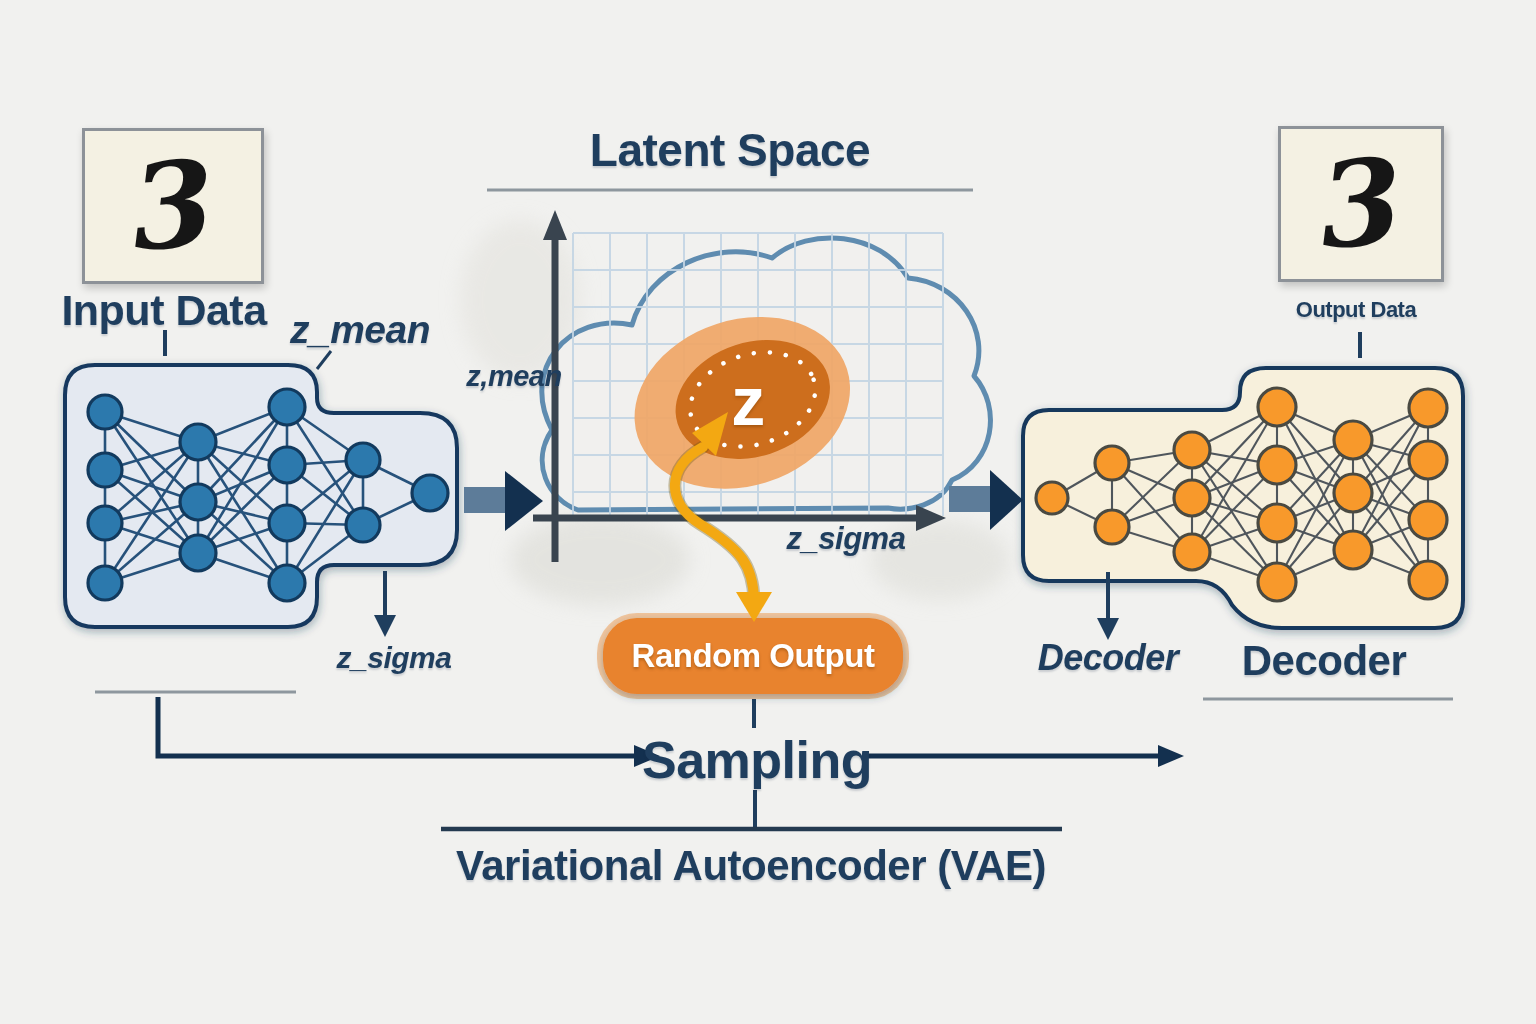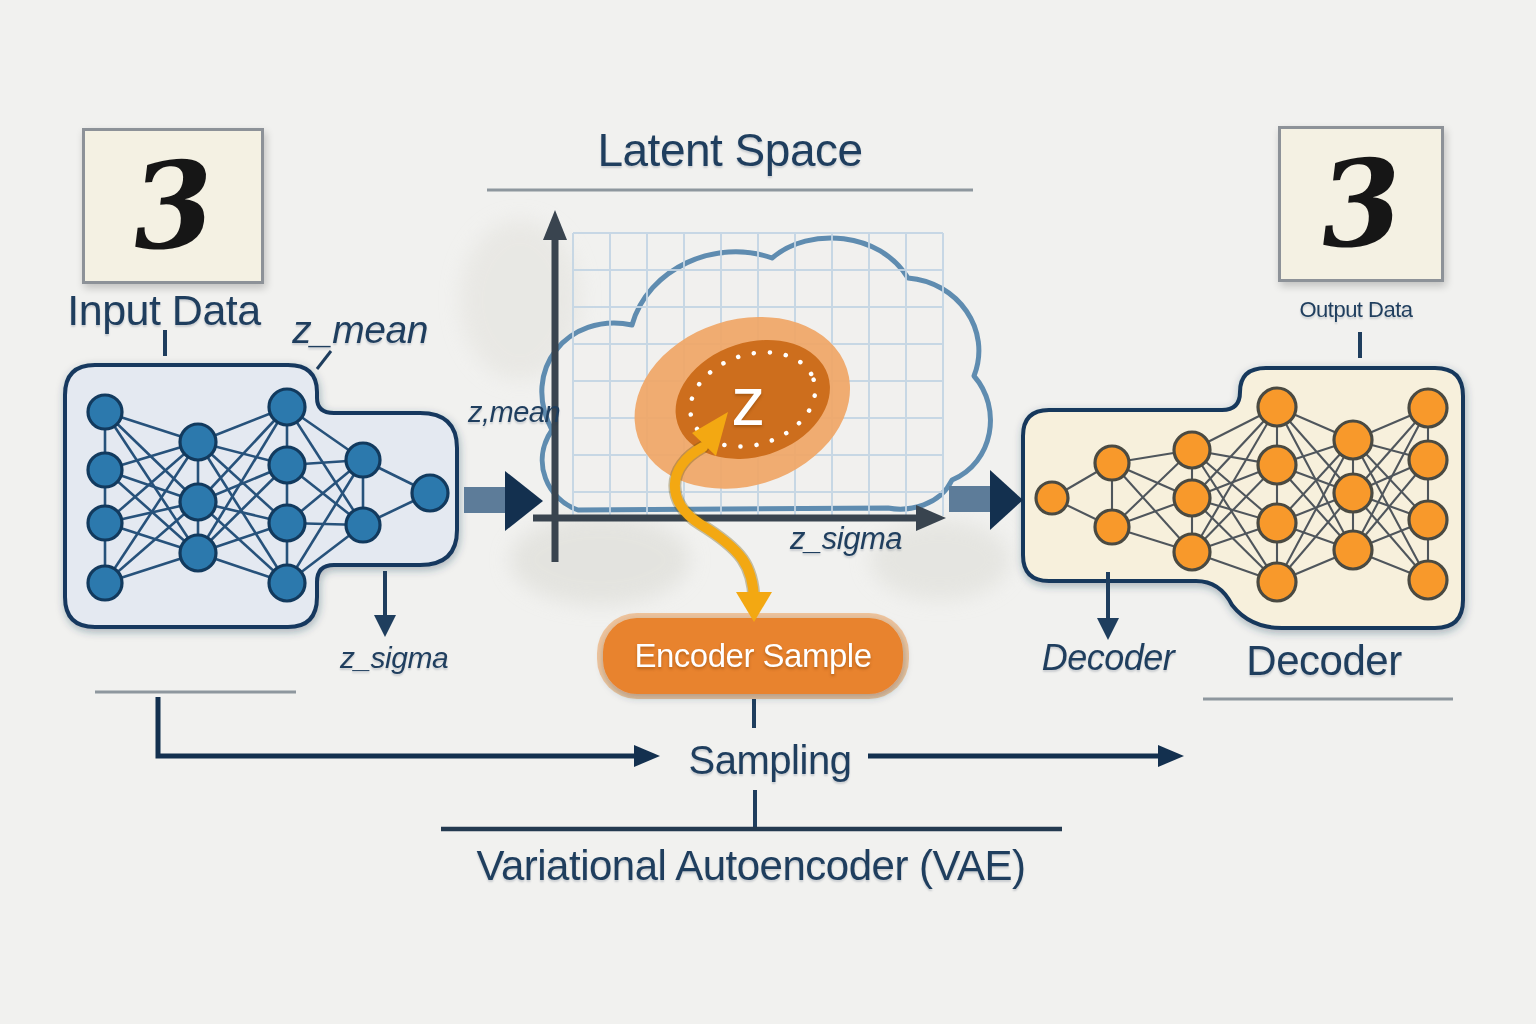--- a/index.html
+++ b/index.html
@@ -1,20 +1,20 @@
 <!DOCTYPE html>
 <html style="--bg: #f1f1ef; --navy: #1f3e5e; --gray_line: #8e979e; --dark_line: #243a50; --axis: #39444f; --arrow_shaft: #5d7c99; --arrow_head: #13304f; --encoder_body: #e4e9f1; --encoder_border: #17395e; --encoder_node: #2c79ad; --encoder_node_border: #123a5e; --encoder_edge: #1d4a75; --decoder_body: #f7f0dc; --decoder_border: #17375c; --decoder_node: #f8992b; --decoder_node_border: #4a4a42; --decoder_edge: #474e56; --cloud_stroke: #5f8cb0; --cloud_fill: #f1f0ee; --grid: #c3d5e4; --blob_halo: #efa869; --blob_core: #cd6e1d; --gold: #f3a812; --badge: #e8832d; --badge_glow: #ef9a4b; --digit_box_bg: #f4f1e3; --digit_box_border: #8d9298;"><head>
 <meta charset="utf-8">
 <style>
   html,body{margin:0;padding:0;background:#e8e8e6;}
   .stage{position:relative;width:1536px;height:1024px;overflow:hidden;
          background:var(--bg,#f1f1ef);font-family:"Liberation Sans",sans-serif;}
   #art{position:absolute;left:0;top:0;width:1536px;height:1024px;}
   .label{position:absolute;transform:translate(-50%,-50%);color:var(--navy,#1f3e5e);
-         font-weight:normal;white-space:nowrap;letter-spacing:-.5px;
+         font-weight:bold;white-space:nowrap;letter-spacing:-.5px;
          text-shadow:0 2px 2px rgba(25,45,70,.18);}
   .italic{font-style:italic;}
   .white{color:#ffffff;text-shadow:0 2px 3px rgba(120,60,0,.45);}
   .digit-box{position:absolute;background:var(--digit_box_bg,#f4f1e3);
              border:3px solid var(--digit_box_border,#8d9298);
              box-shadow:2px 4px 8px rgba(0,0,0,.2);
              display:flex;align-items:center;justify-content:center;}
   .digit{font-family:"DejaVu Serif",serif;font-style:italic;font-weight:bold;
          font-size:118px;line-height:1;color:#161616;transform:rotate(-4deg);}
 </style>
@@ -301,24 +301,24 @@
   <div class="label" style="left:164px;top:310px;font-size:43px;">Input Data</div>
 
   <div class="digit-box" style="left:1278px;top:126px;width:160px;height:150px;">
     <span class="digit">3</span>
   </div>
   <div class="label" style="left:1356px;top:310px;font-size:22px;">Output Data</div>
 
   <div class="label italic" style="left:360px;top:330px;font-size:39px;">z_mean</div>
   <div class="label italic" style="left:394px;top:658px;font-size:30px;">z_sigma</div>
 
-  <div class="label italic" style="left:514px;top:376px;font-size:29px;margin-top:36px;">z,mean</div>
+  <div class="label italic" style="left:514px;top:376px;font-size:29px;">z,mean</div>
   <div class="label italic" style="left:846px;top:539px;font-size:31px;">z_sigma</div>
   <div class="label white" style="left:748px;top:401px;font-size:68px;">z</div>
 
-  <div class="label white" style="left:753px;top:656px;font-size:33px;">Encoder Sample</div>
-  <div class="label" style="left:757px;top:760px;font-size:40px;margin-left:13px;">Sampling</div>
+  <div class="label white" style="left:753px;top:656px;font-size:33px;">Random Output</div>
+  <div class="label" style="left:757px;top:760px;font-size:52px;">Sampling</div>
 
   <div class="label italic" style="left:1108px;top:658px;font-size:36px;">Decoder</div>
   <div class="label" style="left:1324px;top:661px;font-size:42px;">Decoder</div>
 
   <div class="label" style="left:751px;top:866px;font-size:42px;">Variational Autoencoder (VAE)</div>
 </div>
 
 </body></html>

